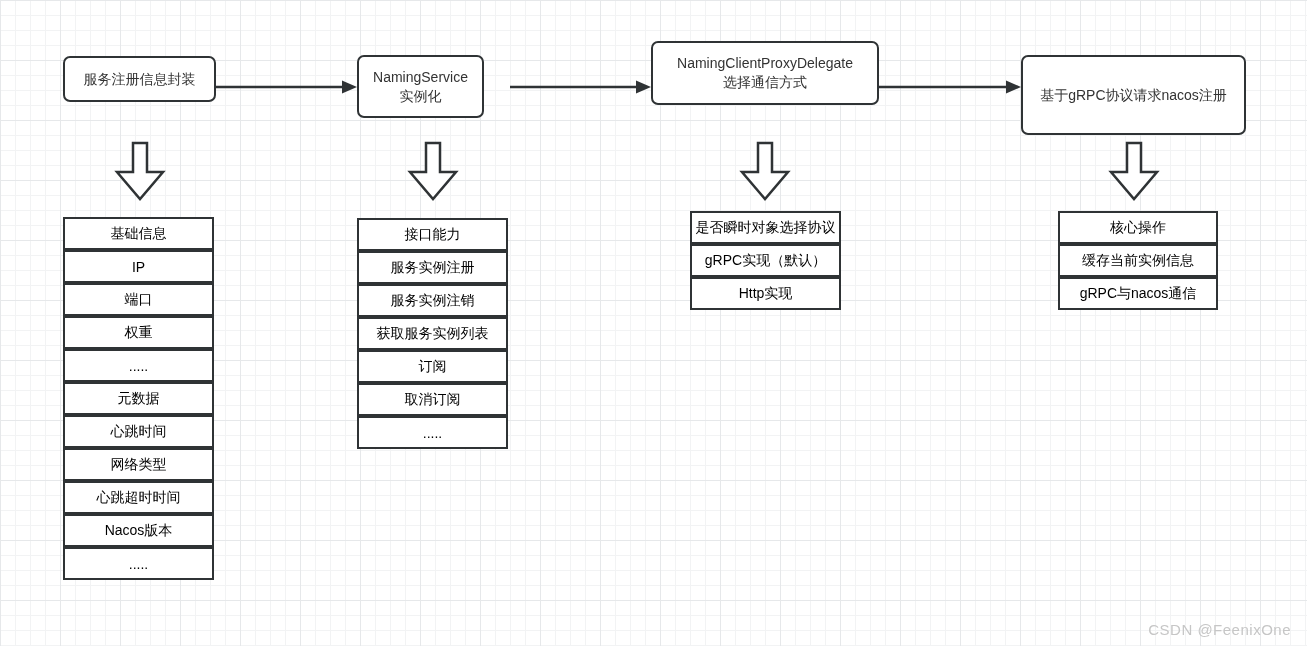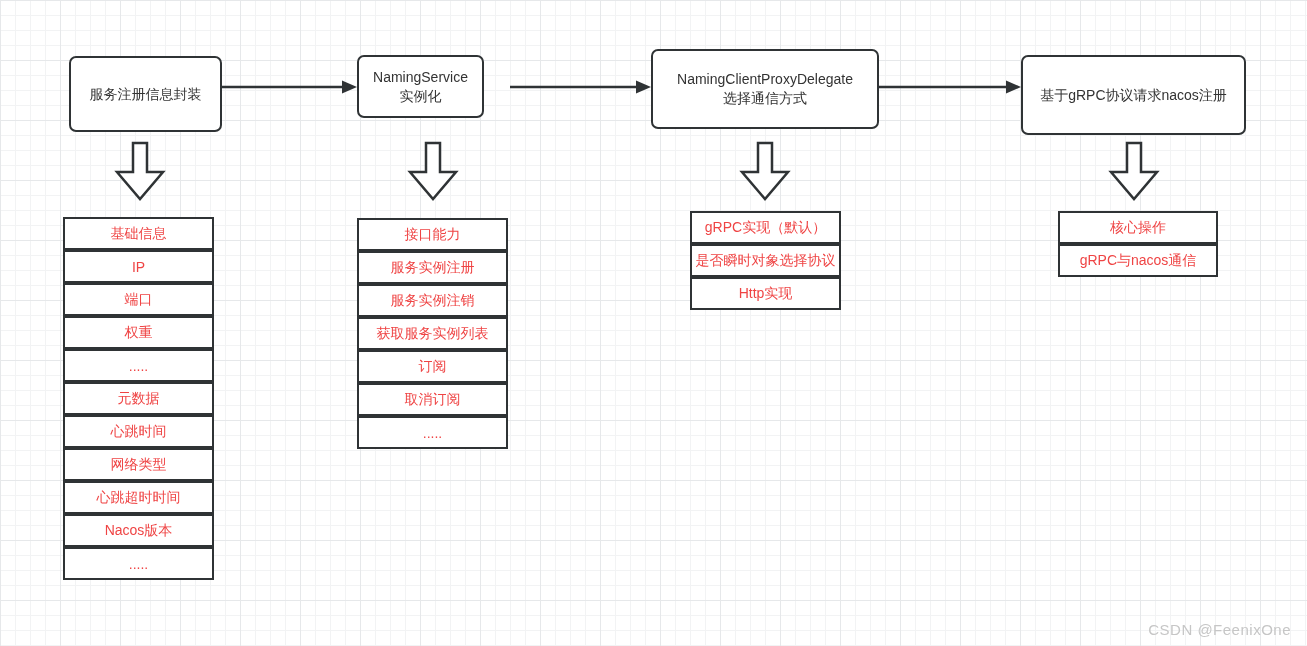--- a/index.html
+++ b/index.html
@@ -28,42 +28,42 @@
     border-radius: 7px;
     display: flex;
     align-items: center;
     justify-content: center;
     text-align: center;
     color: #333333;
     font-size: 14px;
     line-height: 1.35;
     white-space: pre-line;
   }
-  #step-1 { left: 69px;  top: 56px; width: 153px; height: 76px; }
+  #step-1 { left: 63px;  top: 56px; width: 153px; height: 46px; }
   #step-2 { left: 357px; top: 55px; width: 127px; height: 63px; }
-  #step-3 { left: 651px; top: 49px; width: 228px; height: 80px; }
+  #step-3 { left: 651px; top: 41px; width: 228px; height: 64px; }
   #step-4 { left: 1021px; top: 55px; width: 225px; height: 80px; }
   .list {
     position: absolute;
     display: flex;
     flex-direction: column;
   }
   #list-1 { left: 63px;   top: 217px; width: 151px; }
   #list-2 { left: 357px;  top: 218px; width: 151px; border-radius: 23px; }
   #list-3 { left: 690px;  top: 211px; width: 151px; }
   #list-4 { left: 1058px; top: 211px; width: 160px; }
   .cell {
     box-sizing: border-box;
     height: 33px;
     background: #ffffff;
     border: 2px solid #2f3335;
     display: flex;
     align-items: center;
     justify-content: center;
-    color: #ef4444;
+    color: #000000;
     font-size: 14px;
     text-align: center;
   }
   .arrow-layer {
     position: absolute;
     left: 0; top: 0;
     width: 1307px; height: 646px;
     pointer-events: none;
   }
   .watermark {
@@ -125,23 +125,24 @@
   <div id="list-2" class="list">
       <div class="cell">接口能力</div>
       <div class="cell">服务实例注册</div>
       <div class="cell">服务实例注销</div>
       <div class="cell">获取服务实例列表</div>
       <div class="cell">订阅</div>
       <div class="cell">取消订阅</div>
       <div class="cell">.....</div>
     </div>
   <div id="list-3" class="list">
+      <div class="cell">是否瞬时对象选择协议</div>
       <div class="cell">gRPC实现（默认）</div>
-      <div class="cell">是否瞬时对象选择协议</div>
       <div class="cell">Http实现</div>
     </div>
   <div id="list-4" class="list">
       <div class="cell">核心操作</div>
+      <div class="cell">缓存当前实例信息</div>
       <div class="cell">gRPC与nacos通信</div>
     </div>
 
   <div class="watermark">CSDN @FeenixOne</div>
 </div>
 
 </body></html>

